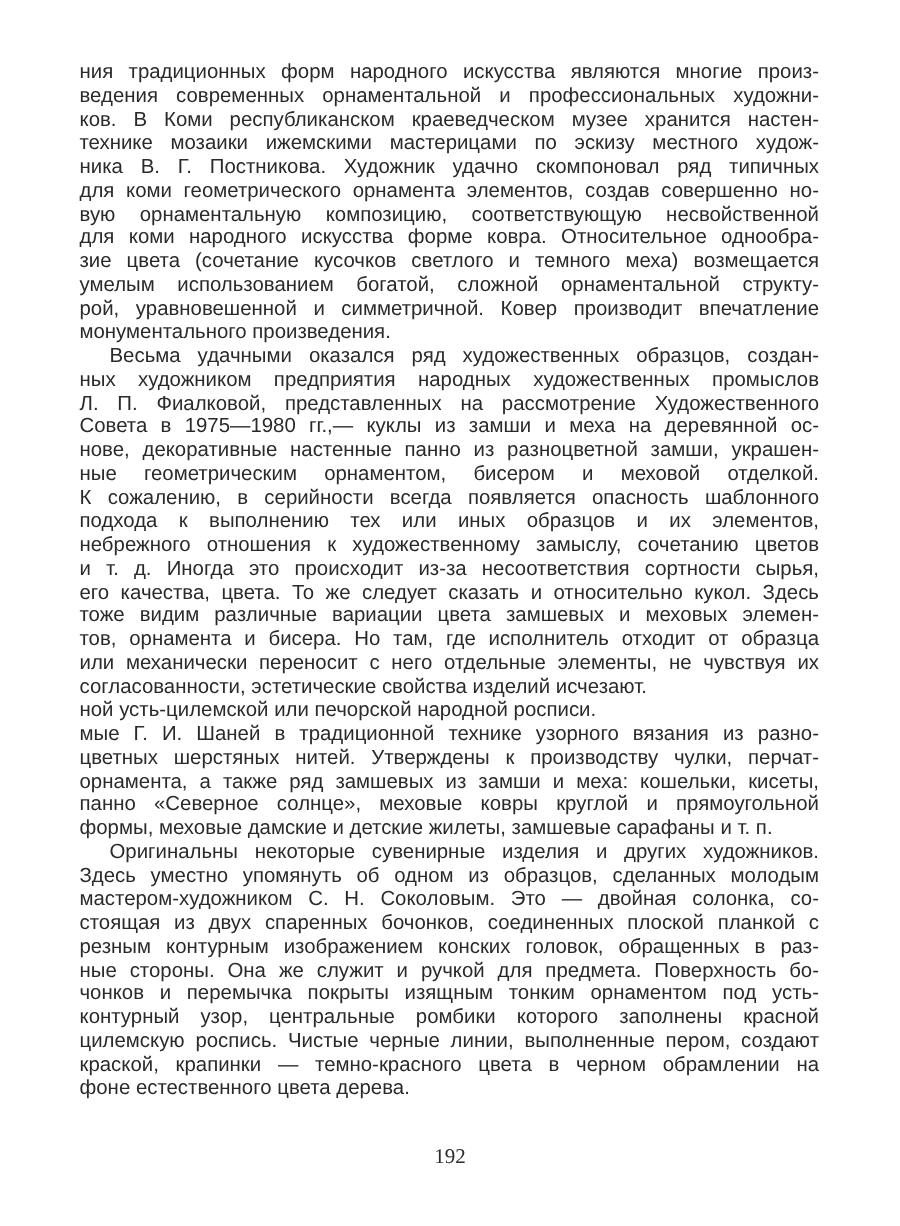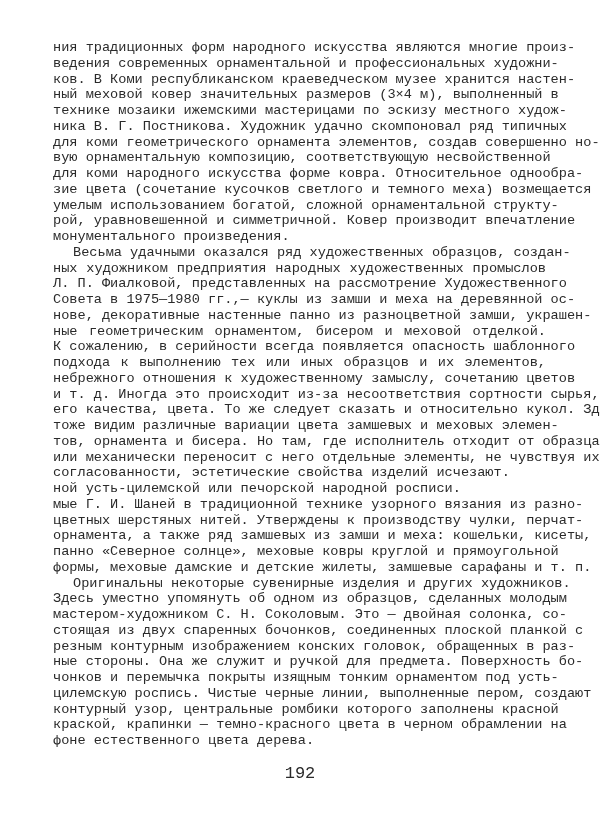--- a/index.html
+++ b/index.html
@@ -1,43 +1,42 @@
 <!DOCTYPE html>
 <html><head>
 <meta charset="utf-8">
 <style>
   html, body { margin: 0; padding: 0; }
   body {
     width: 600px; height: 817px; background: #ffffff; position: relative; overflow: hidden;
   }
   .page {
     position: absolute; left: 53px; top: 40px; width: 493px;
-    font-family: Liberation Mono, monospace;
+    font-family: Liberation Sans, sans-serif;
     font-size: 13.6px; line-height: 15.75px; color: #2a2a2a;
   }
   .line {
     display: block; white-space: nowrap; text-align: justify; text-align-last: justify;
     height: 15.75px;
   }
   .line.last { text-align-last: left; }
   .line.indent { padding-left: 20px; }
   .page-number {
     position: absolute; left: 0; width: 600px; top: 764px; text-align: center;
-    font-family: Liberation Mono, monospace; font-size: 17px; color: #2a2a2a;
+    font-family: Liberation Serif, serif; font-size: 14px; color: #2a2a2a;
   }
 </style>
 </head>
 <body>
 
 <div class="page" id="page-body">
     <div>
       <span class="line">ния традиционных форм народного искусства являются многие произ-</span>
       <span class="line">ведения современных орнаментальной и профессиональных художни-</span>
       <span class="line">ков. В Коми республиканском краеведческом музее хранится настен-</span>
-      <span class="line">ный меховой ковер значительных размеров (3×4 м), выполненный в</span>
       <span class="line">технике мозаики ижемскими мастерицами по эскизу местного худож-</span>
       <span class="line">ника В. Г. Постникова. Художник удачно скомпоновал ряд типичных</span>
       <span class="line">для коми геометрического орнамента элементов, создав совершенно но-</span>
       <span class="line">вую орнаментальную композицию, соответствующую несвойственной</span>
       <span class="line">для коми народного искусства форме ковра. Относительное однообра-</span>
       <span class="line">зие цвета (сочетание кусочков светлого и темного меха) возмещается</span>
       <span class="line">умелым использованием богатой, сложной орнаментальной структу-</span>
       <span class="line">рой, уравновешенной и симметричной. Ковер производит впечатление</span>
       <span class="line last">монументального произведения.</span>
     </div>
@@ -69,19 +68,19 @@
       <span class="line last">формы, меховые дамские и детские жилеты, замшевые сарафаны и т. п.</span>
     </div>
     <div>
       <span class="line indent">Оригинальны некоторые сувенирные изделия и других художников.</span>
       <span class="line">Здесь уместно упомянуть об одном из образцов, сделанных молодым</span>
       <span class="line">мастером-художником С. Н. Соколовым. Это — двойная солонка, со-</span>
       <span class="line">стоящая из двух спаренных бочонков, соединенных плоской планкой с</span>
       <span class="line">резным контурным изображением конских головок, обращенных в раз-</span>
       <span class="line">ные стороны. Она же служит и ручкой для предмета. Поверхность бо-</span>
       <span class="line">чонков и перемычка покрыты изящным тонким орнаментом под усть-</span>
+      <span class="line">контурный узор, центральные ромбики которого заполнены красной</span>
       <span class="line">цилемскую роспись. Чистые черные линии, выполненные пером, создают</span>
-      <span class="line">контурный узор, центральные ромбики которого заполнены красной</span>
       <span class="line">краской, крапинки — темно-красного цвета в черном обрамлении на</span>
       <span class="line last">фоне естественного цвета дерева.</span>
     </div>
   </div>
 <div class="page-number">192</div>
 
 </body></html>

